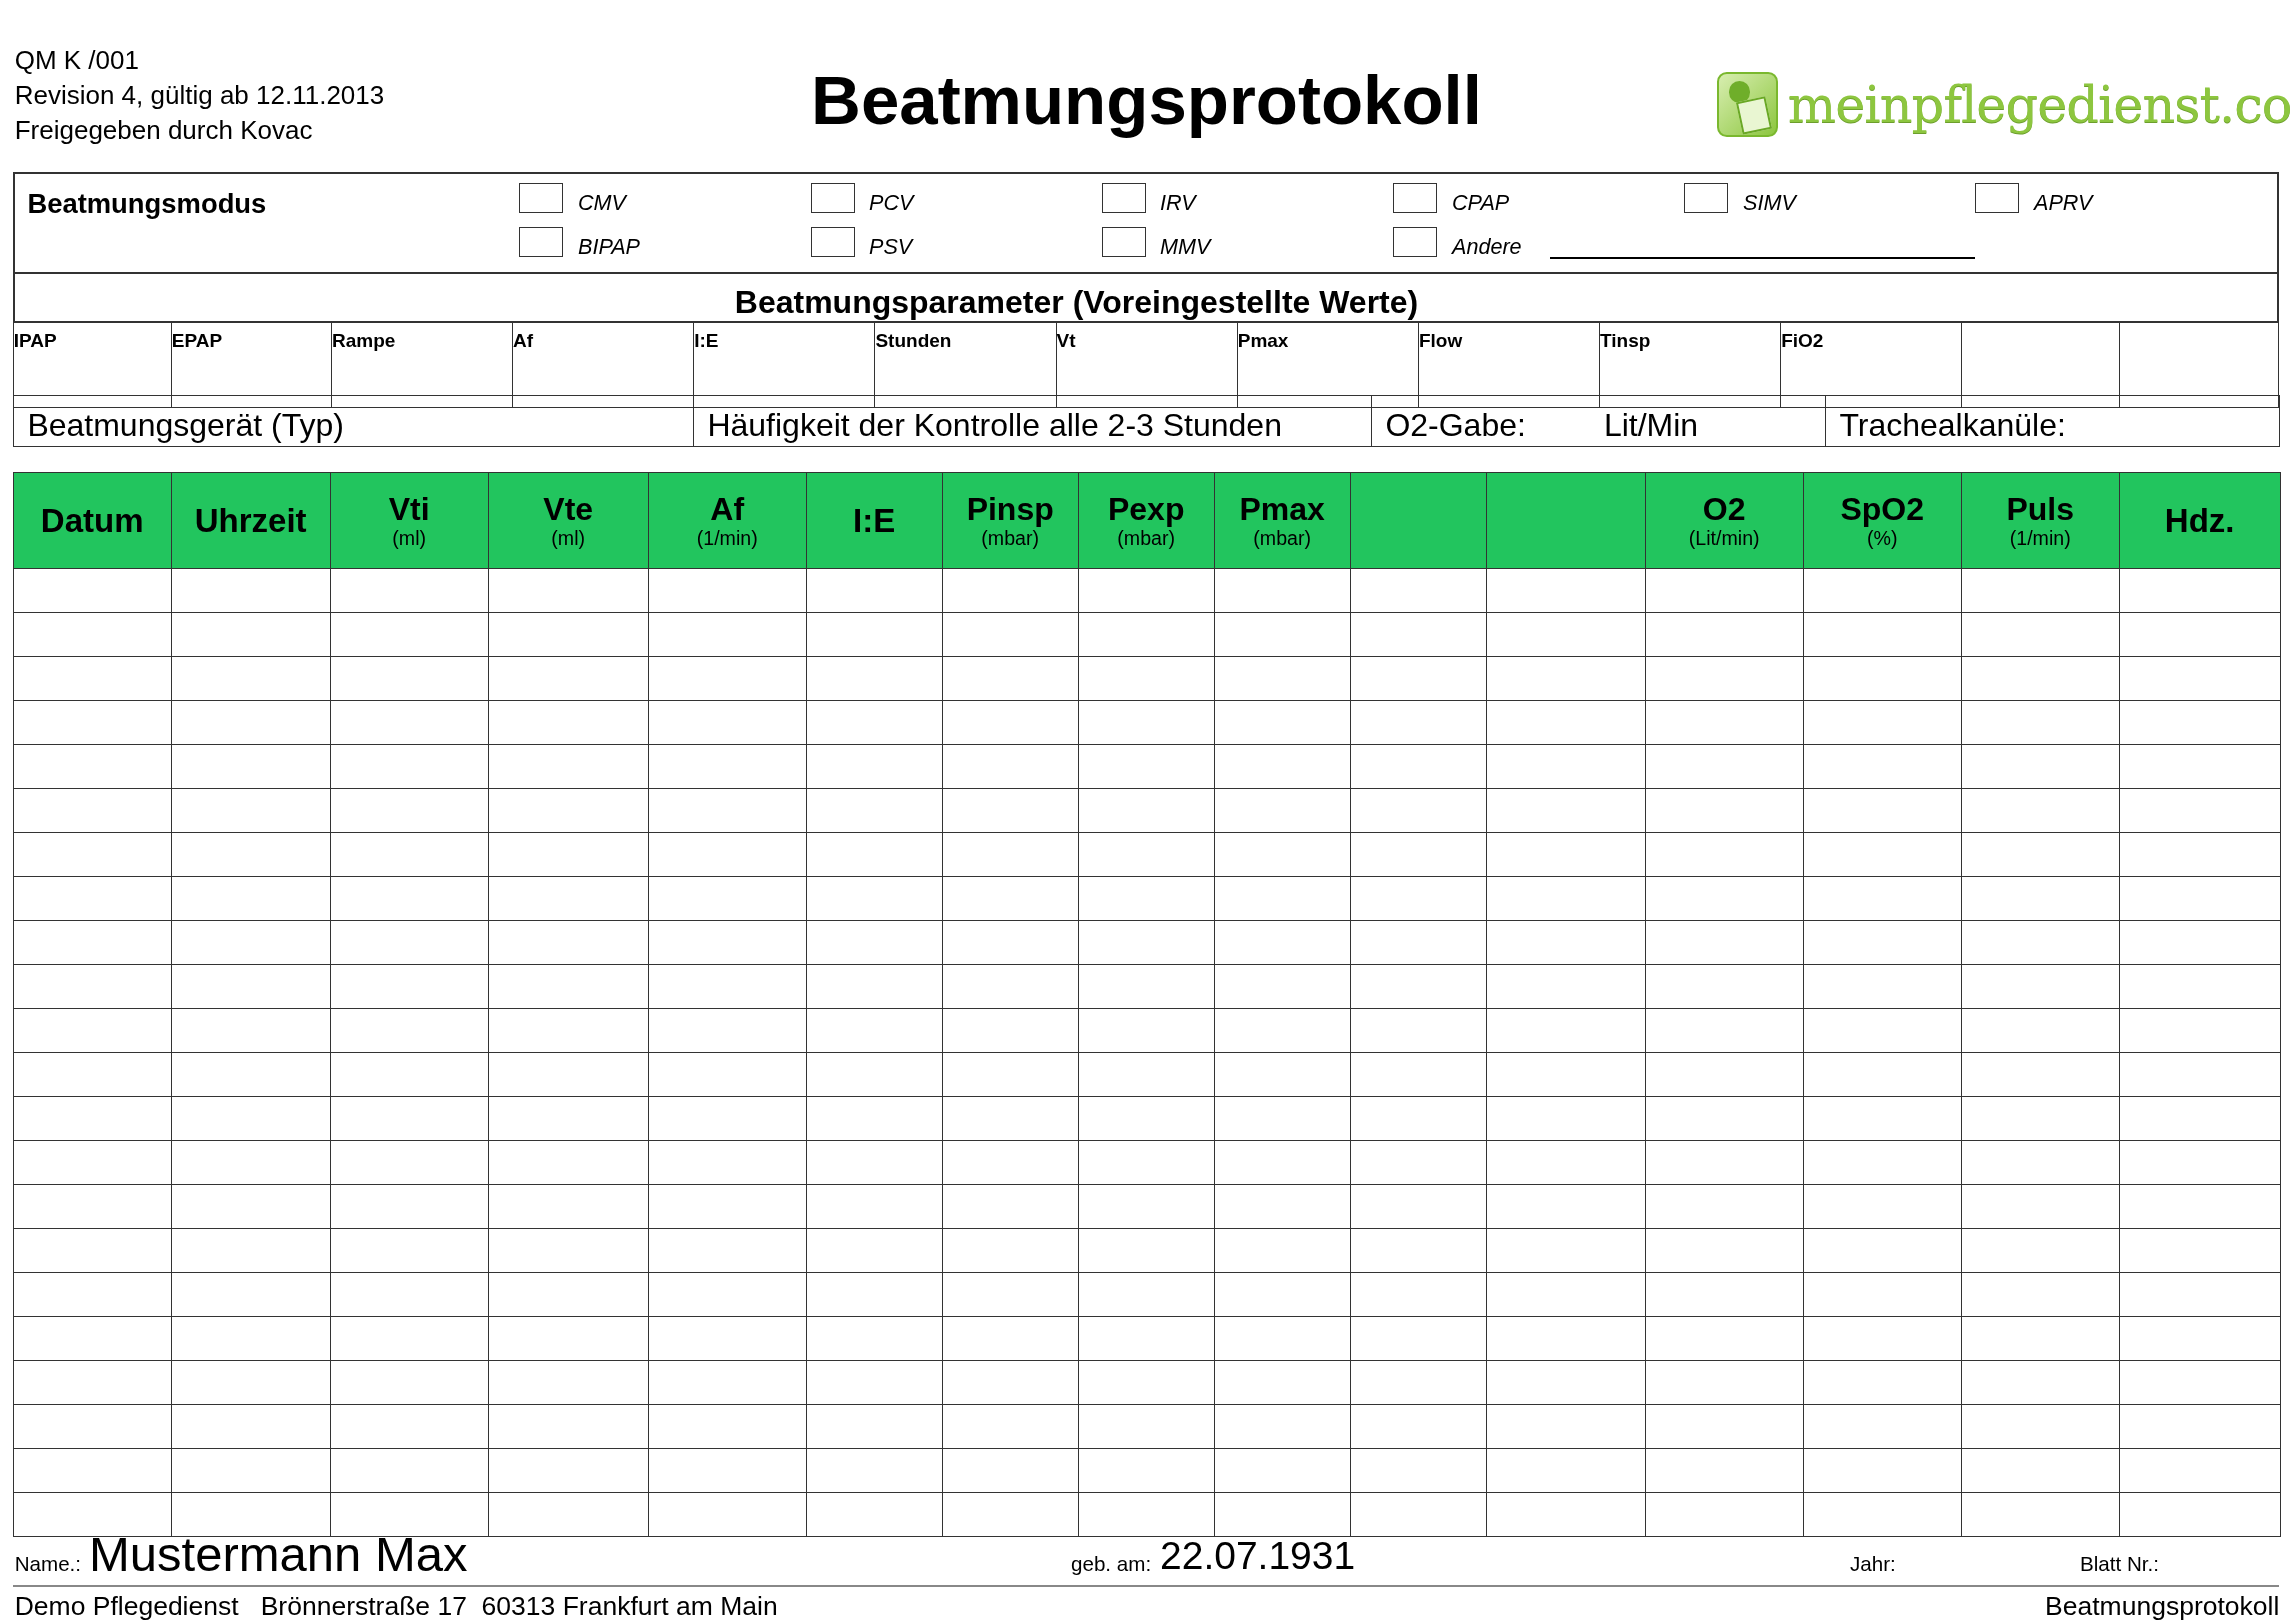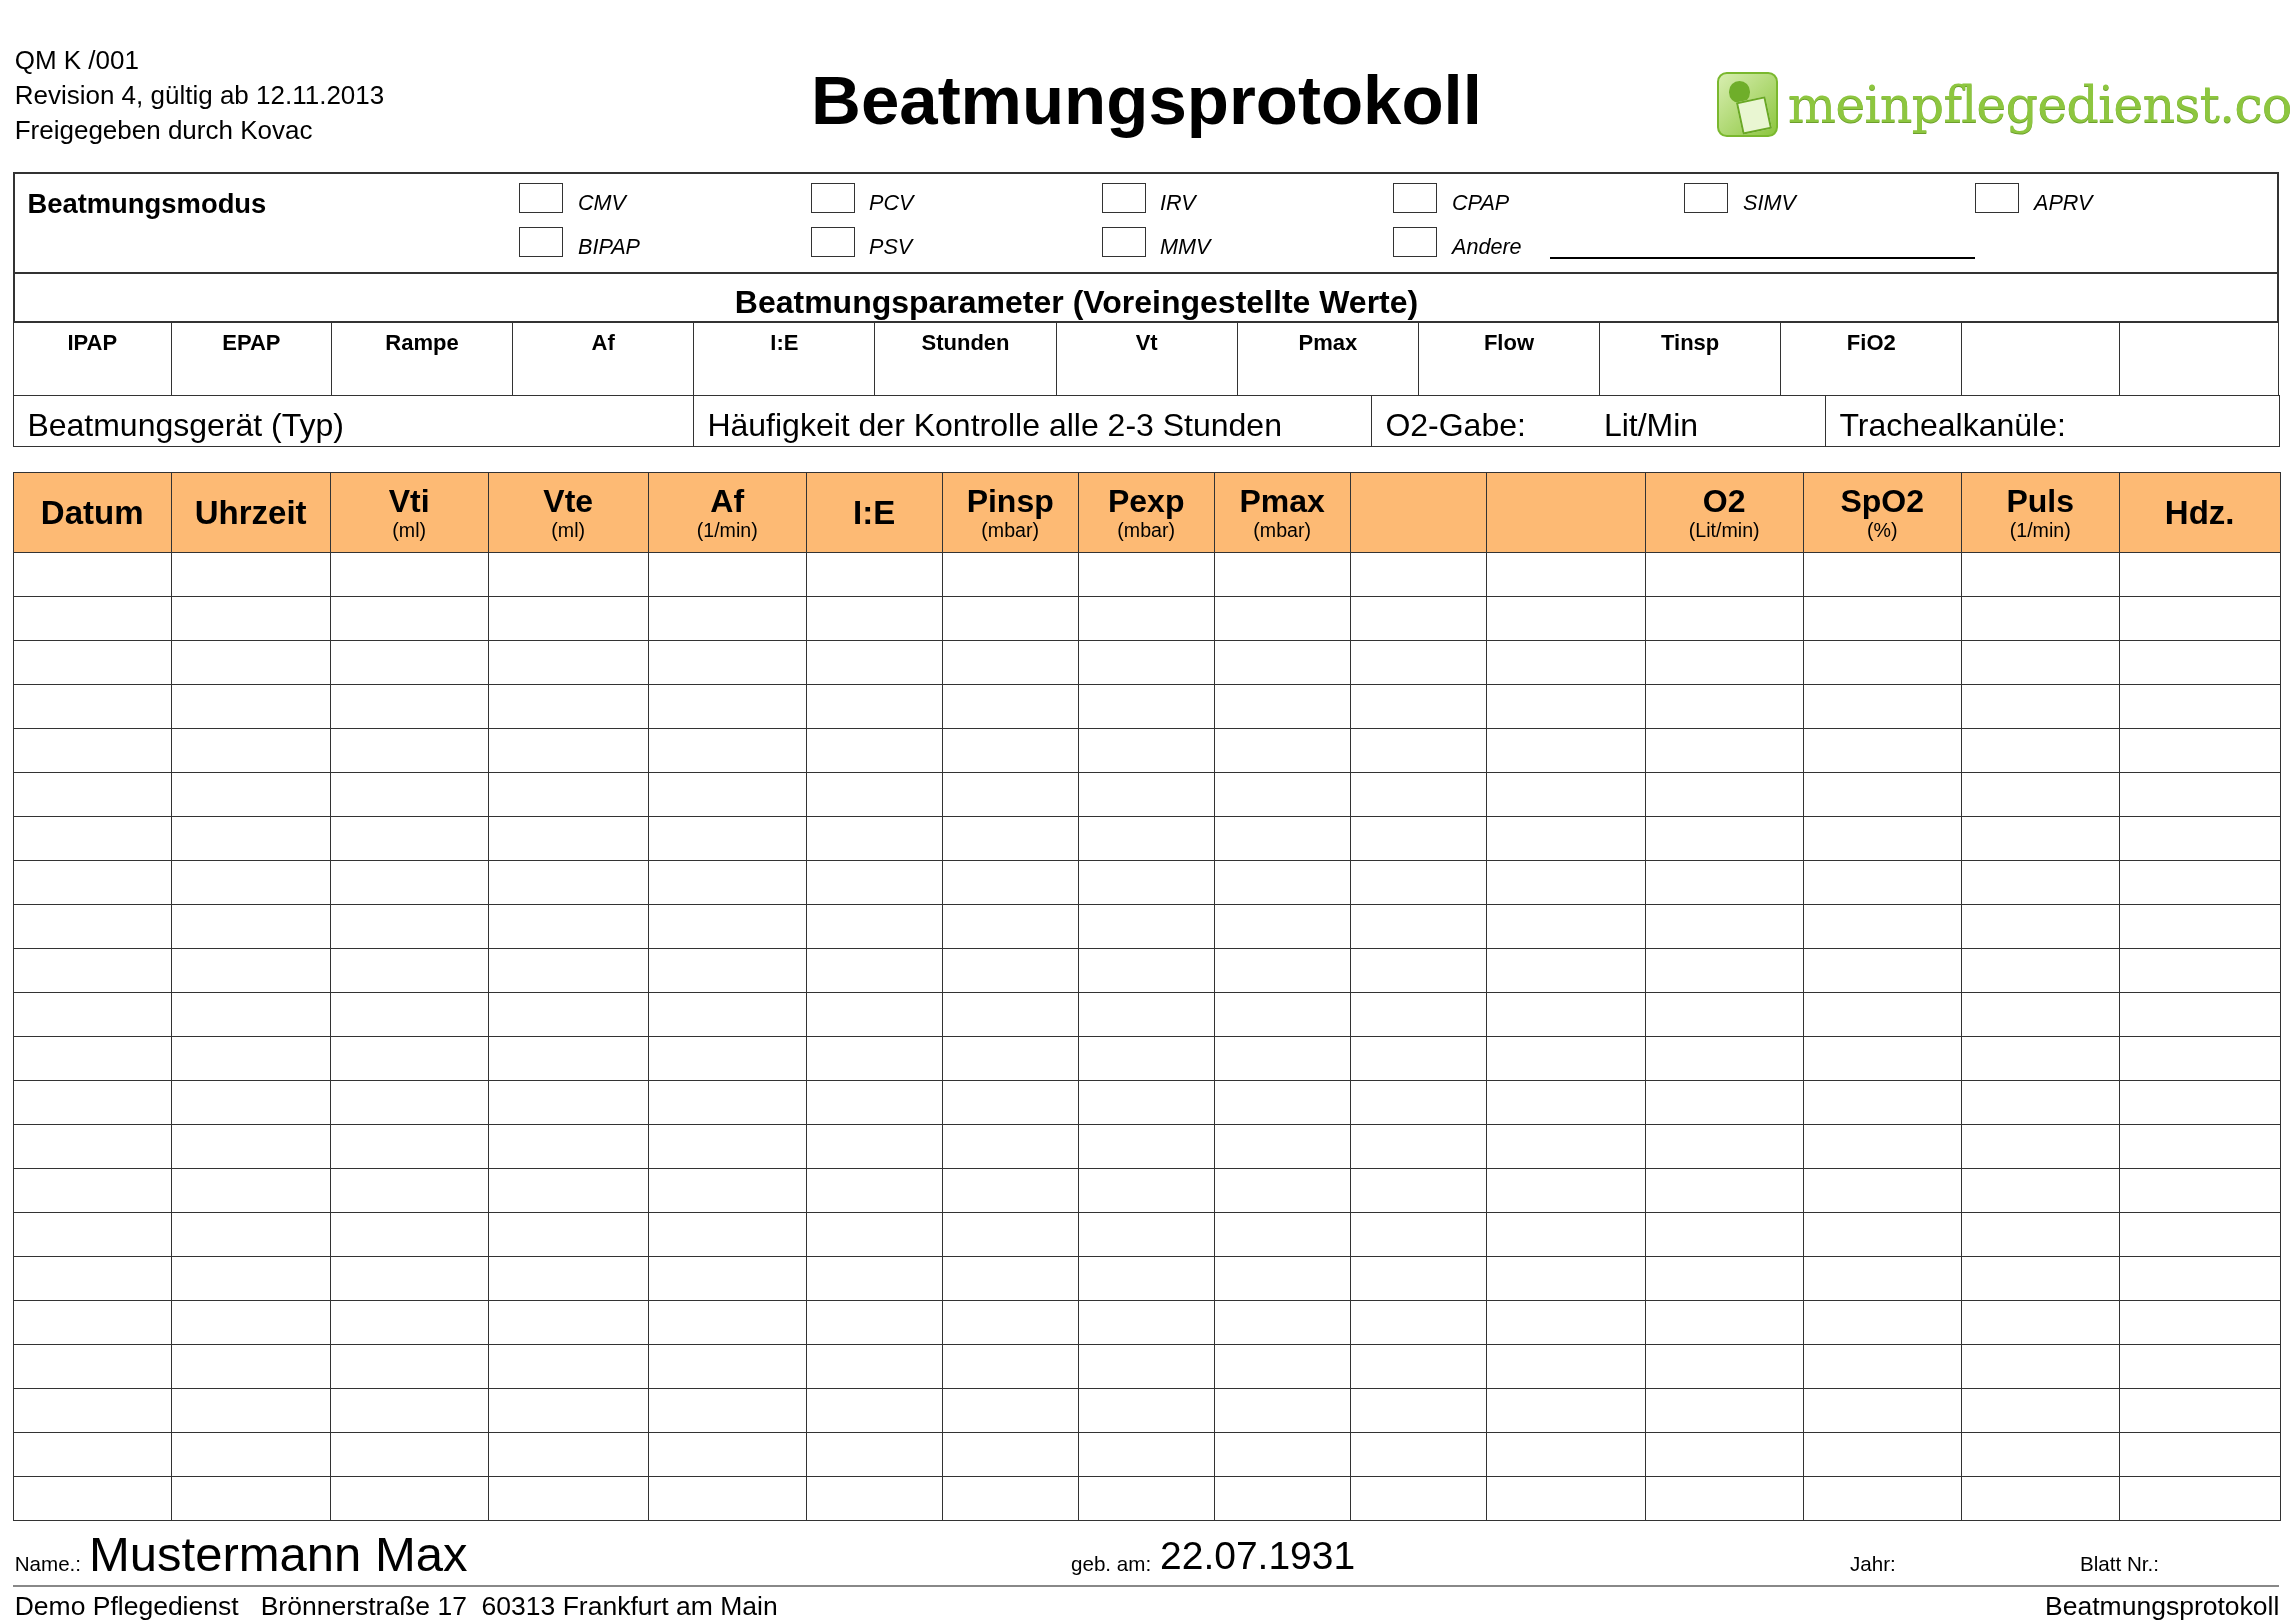--- a/index.html
+++ b/index.html
@@ -23,25 +23,25 @@
   .modus { left:12.7px; top:172px; width:2266px; height:102px; }
   .modus-label { left:27.4px; top:188px; font-size:27.4px; font-weight:bold; }
   .cb { position:absolute; width:44px; height:30px; border:1.5px solid #333; box-sizing:border-box; background:#fff; }
   .cb-label { position:absolute; font-size:21.6px;font-style:italic; }
   .andere-line { position:absolute; left:1550px; top:257px; width:425px; border-top:2px solid #000; }
 
   .param-title-box { left:12.7px; top:272px; width:2266px; height:51px; border-top:none; }
   .param-title { left:0; width:2153px; top:284px; text-align:center; font-size:32px; font-weight:bold; }
   .grid { position:absolute; border-collapse:collapse; table-layout:fixed; }
   .grid td { border:1.5px solid #333; padding:0; }
-  .param-grid td { height:74px; vertical-align:top; text-align:center; font-size:22px; font-weight:bold; padding-top:7.8px; box-sizing:border-box;}
+  .param-grid td { height:86px; vertical-align:top; text-align:left; font-size:19px; font-weight:bold; padding-top:7.8px; box-sizing:border-box;}
   .info-row td { height:48px; vertical-align:bottom; font-size:32px; padding:0 0 2px 13.7px; text-align:left; }
   .o2-cell span.lit { margin-left:78px; }
 
-  .main-grid th { border:1.5px solid #333; background:#fdba74; height:71px; padding:4px; font-weight:bold;
+  .main-grid th { border:1.5px solid #333; background:#22c55e; height:71px; padding:12px; font-weight:bold;
                   vertical-align:middle; text-align:center; line-height:1; }
   .main-grid th .h { font-size:32px; display:block; }
   .main-grid th .u { font-size:19.6px; font-weight:normal; display:block; margin-top:3.9px; }
   .main-grid th.single .h { font-size:33px; }
   .main-grid td { border:1.5px solid #333; height:44px; box-sizing:border-box; }
 
   .footer-name-label { left:14.7px; top:1552px; font-size:20.6px; }
   .footer-name { left:89px; top:1526px; font-size:49px; }
   .footer-geb-label { left:1071px; top:1552px; font-size:20.6px; }
   .footer-geb { left:1160px; top:1534px; font-size:39px; }

